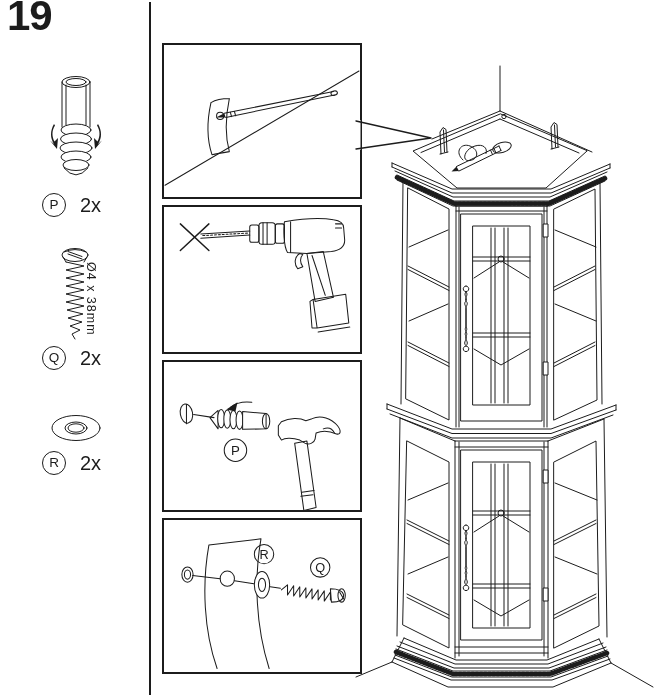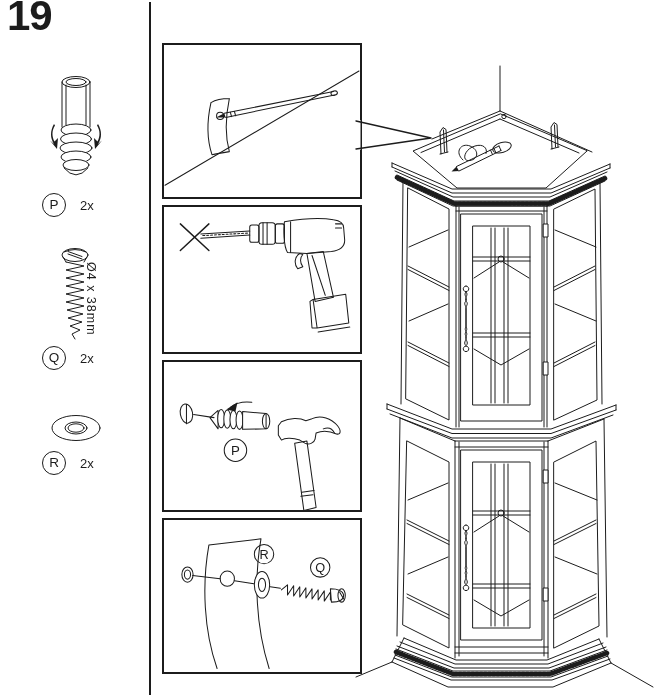--- a/index.html
+++ b/index.html
@@ -7,21 +7,21 @@
         font-family:"Liberation Sans",sans-serif;color:#1c1c1c;}
   .step-number{position:absolute;left:7px;top:-8px;font-size:42px;font-weight:800;letter-spacing:-1px;}
   .divider{position:absolute;left:149px;top:2px;width:2px;height:693px;background:#1c1c1c;}
   .panel{position:absolute;border:2px solid #1c1c1c;background:#fff;}
   .panel svg{display:block;width:100%;height:100%;}
   .part-svg{position:absolute;}
   .label-row{position:absolute;display:flex;align-items:center;gap:14px;}
   .lbl-circle{width:22px;height:22px;border:1.6px solid #1c1c1c;border-radius:50%;
               display:flex;align-items:center;justify-content:center;
               font-size:13.5px;line-height:1;background:#fff;}
-  .qty{font-size:13px;}
+  .qty{font-size:20px;}
   .dim-vertical{position:absolute;writing-mode:vertical-rl;font-size:12.5px;letter-spacing:1px;white-space:nowrap;}
   svg path,svg circle,svg ellipse,svg rect,svg polyline,svg line{
     stroke:#1c1c1c;fill:none;stroke-width:1;stroke-linecap:round;stroke-linejoin:round;}
   svg .fill{fill:#1c1c1c;stroke:none;}
   svg .wf{fill:#fff;}
   svg .erase{fill:#fff;stroke:none;}
   svg .dentil{stroke-width:4.6;stroke-dasharray:2.1 2.1;}
   svg .heavy{stroke-width:1.4;}
   svg text{fill:#1c1c1c;stroke:none;font-family:"Liberation Sans",sans-serif;}
   .cabinet-svg{position:absolute;left:350px;top:60px;pointer-events:none;}

